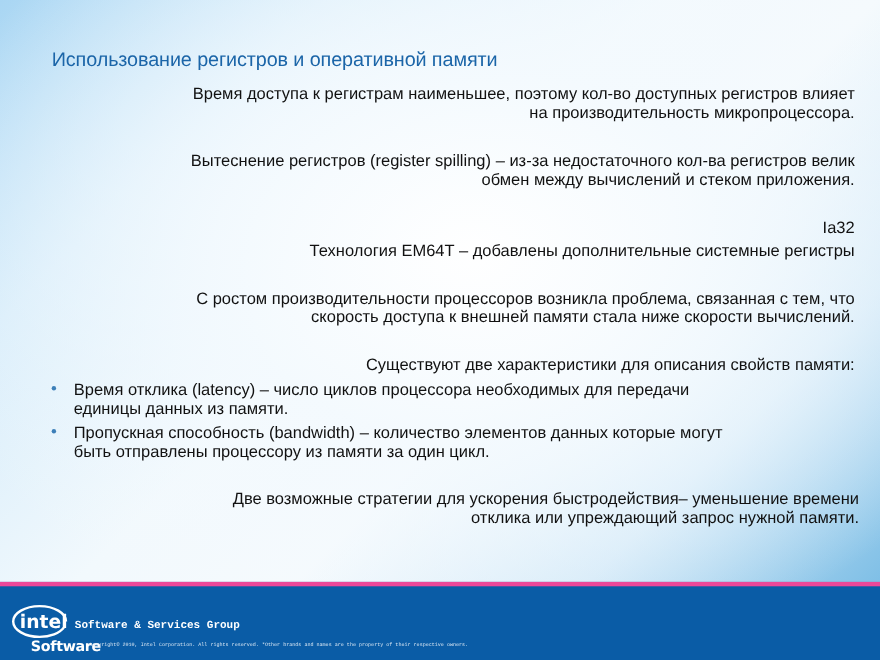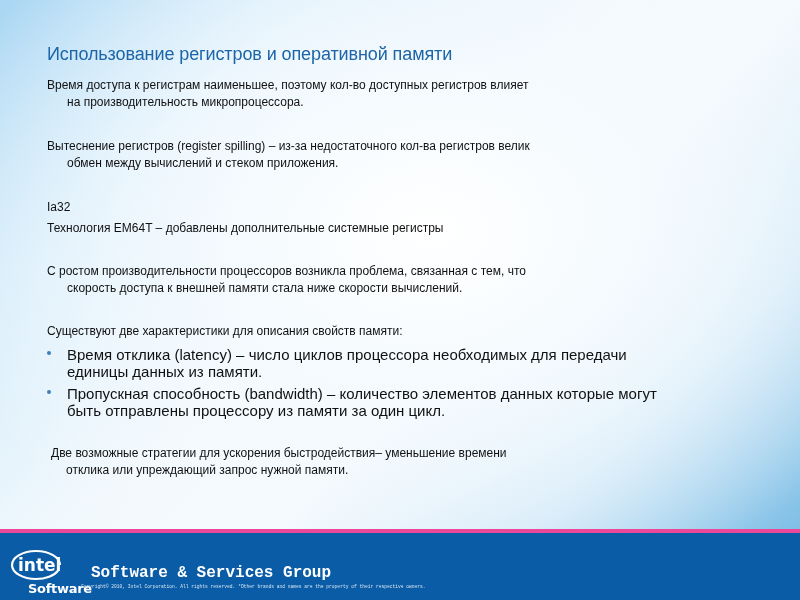--- a/index.html
+++ b/index.html
@@ -13,21 +13,21 @@
         radial-gradient(ellipse 520px 380px at 430px 230px, rgba(255,255,255,0.97) 0%, rgba(244,250,254,0.9) 45%, rgba(220,238,250,0) 100%),
         linear-gradient(135deg, #a9d6f3 0%, #d6ecfa 22%, #f2f9fd 45%, #f5fafd 60%, #cfe7f7 80%, #7fbfe6 100%);
     }
     .title {
       position: absolute; left: 47px; top: 44px; margin: 0;
       font-size: 18px; font-weight: normal; color: #1b65a8; white-space: nowrap;
       letter-spacing: -0.1px;
     }
     .para {
       position: absolute; left: 47px; margin: 0; width: 730px;
-      font-size: 12px; line-height: 17px; color: #111111;
+      font-size: 15px; line-height: 17px; color: #111111; text-align: right;
     }
     .para .cont { display: block; padding-left: 20px; }
     .para.indent1 { left: 51px; }
     .bullet-row { position: absolute; left: 47px; width: 730px; font-size: 15px; line-height: 17px; color: #111; }
     .bullet-dot {
       position: absolute; left: 0; top: 5px; width: 4px; height: 4px; border-radius: 50%;
       background: #3d7fb8;
     }
     .bullet-text { position: absolute; left: 20px; width: 700px; }
     .footer {
@@ -35,22 +35,22 @@
       background: #0a5ca6; border-top: 4px solid #ec4899;
     }
     .logo {
       position: absolute; left: 8px; top: 12px; width: 58px; height: 52px;
     }
     .logo-software {
       position: absolute; left: 28px; top: 48px; color: #ffffff;
       font-family: "DejaVu Sans", sans-serif; font-size: 13px; font-weight: bold; letter-spacing: -0.3px;
     }
     .group-name {
-      position: absolute; left: 91px; top: 31px; color: #ffffff;
-      font-family: "Liberation Mono", monospace; font-size: 16px; font-weight: bold;
+      position: absolute; left: 68px; top: 31px; color: #ffffff;
+      font-family: "Liberation Mono", monospace; font-size: 10px; font-weight: bold;
     }
     .copyright {
       position: absolute; left: 81px; top: 51px; color: #d8e6f3;
       font-family: "Liberation Mono", monospace; font-size: 4.6px; white-space: nowrap;
     }
   </style>
 </head>
 <body>
 
 <div class="slide">

